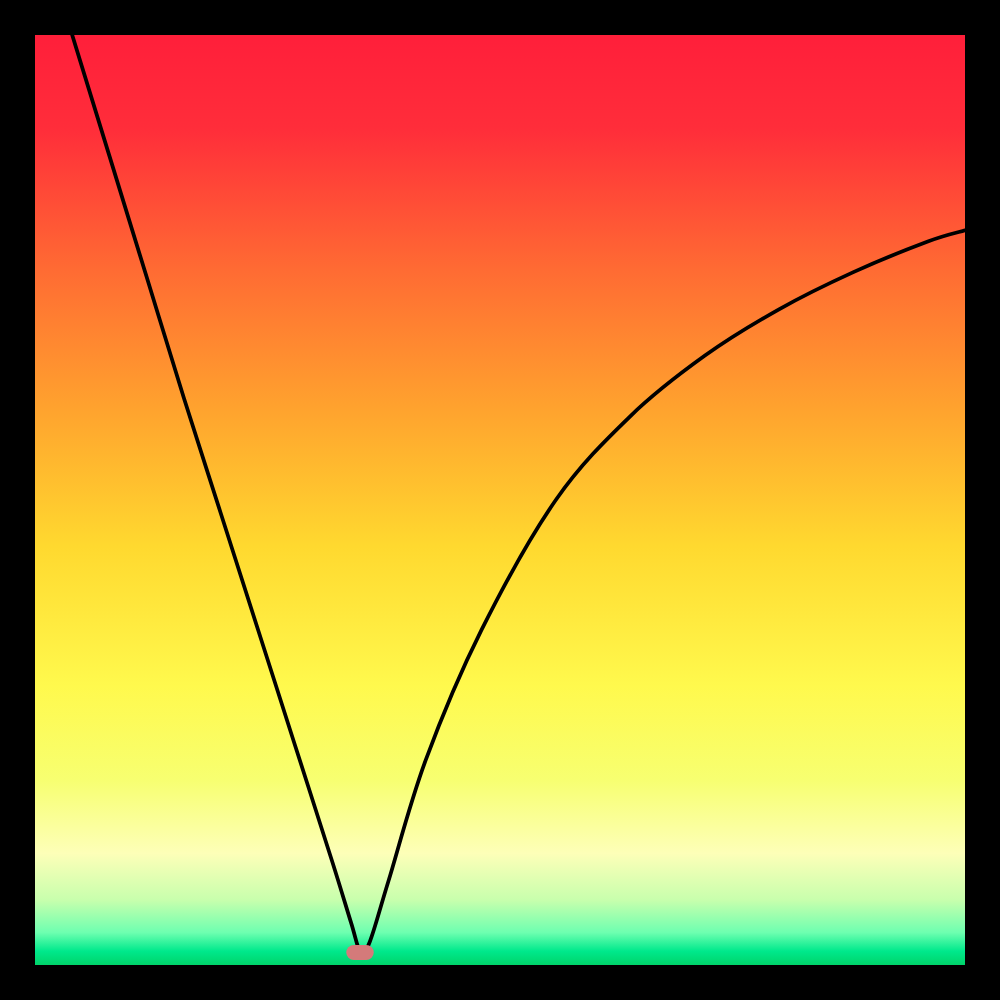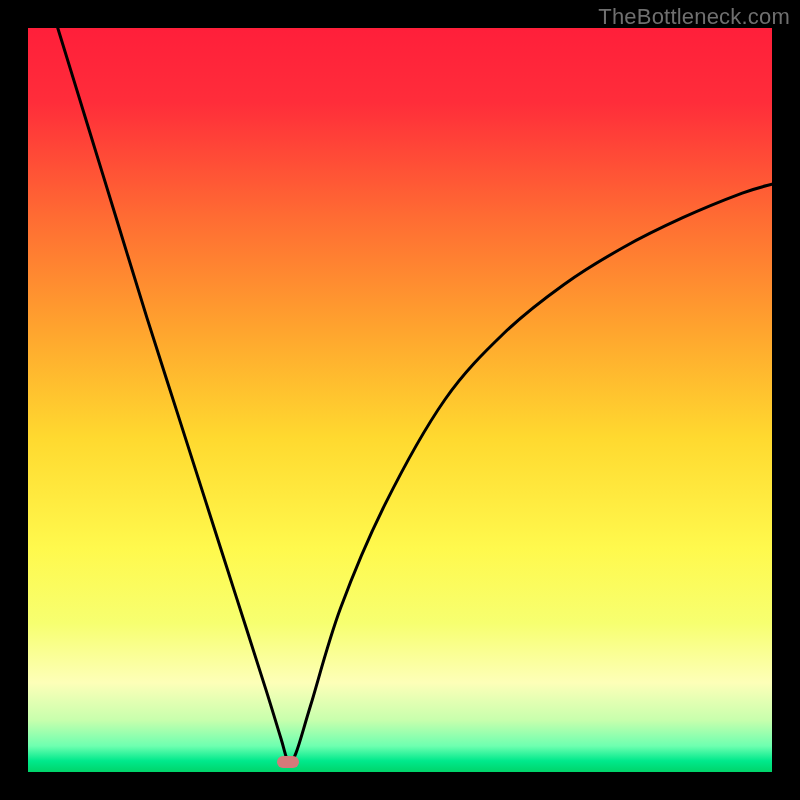--- a/index.html
+++ b/index.html
@@ -49,21 +49,20 @@
     background: #d47a7a;
     border-radius: 6px;
     transform: translate(-50%, -50%);
   }
 </style>
 </head>
 <body>
 
 <div class="frame">
 
-  <div class="watermark">TheBottleneck.com</div>
 
   <div class="plot-area">
 
     <svg class="gradient" viewBox="0 0 744 744" preserveAspectRatio="none">
       <defs>
         <linearGradient id="bg-grad" x1="0" y1="0" x2="0" y2="1">
             <stop offset="0%" stop-color="#ff1f3a"></stop>
             <stop offset="10%" stop-color="#ff2d3a"></stop>
             <stop offset="25%" stop-color="#ff6a33"></stop>
             <stop offset="40%" stop-color="#ffa22e"></stop>

